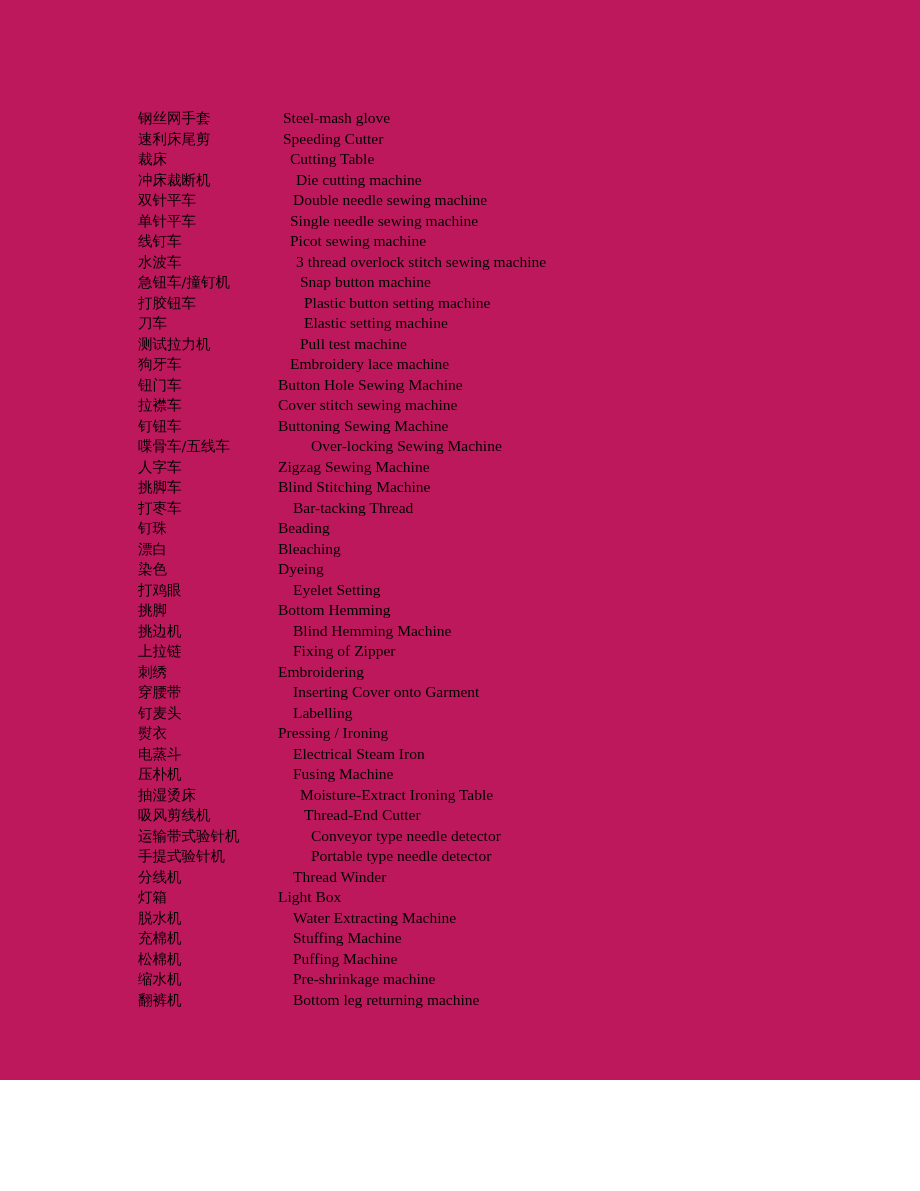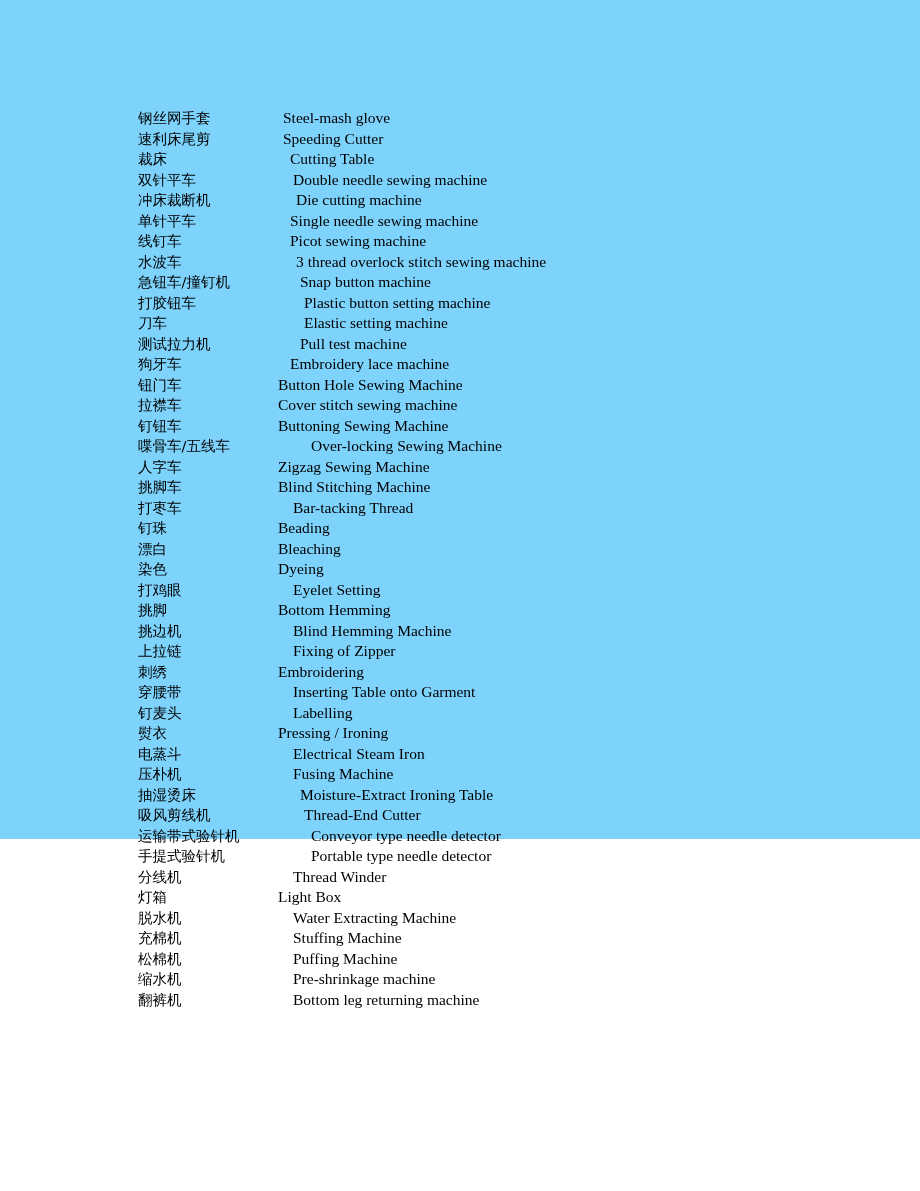--- a/index.html
+++ b/index.html
@@ -16,22 +16,22 @@
     color: #000000;
     overflow: hidden;
     -webkit-font-smoothing: antialiased;
   }
 
   #page {
     position: absolute;
     left: 0;
     top: 0;
     width: 920px;
-    height: 839px;
-    background: #7dd3fc;
+    height: 1080px;
+    background: #be185d;
   }
 
   #glossary {
     position: absolute;
     left: 138px;
     top: 108px;
     width: 740px;
   }
 
   .row {
@@ -71,22 +71,22 @@
   .i8 { padding-left: 33px; text-align: center; }
 </style>
 </head>
 <body>
 
 <div id="page">
   <div id="glossary">
       <div class="row"><span class="cn">钢丝网手套</span><span class="en i1">Steel-mash glove</span></div>
       <div class="row"><span class="cn">速利床尾剪</span><span class="en i1">Speeding Cutter</span></div>
       <div class="row"><span class="cn">裁床</span><span class="en i3">Cutting Table</span></div>
+      <div class="row"><span class="cn">冲床裁断机</span><span class="en i5">Die cutting machine</span></div>
       <div class="row"><span class="cn">双针平车</span><span class="en i4">Double needle sewing machine</span></div>
-      <div class="row"><span class="cn">冲床裁断机</span><span class="en i5">Die cutting machine</span></div>
       <div class="row"><span class="cn">单针平车</span><span class="en i3">Single needle sewing machine</span></div>
       <div class="row"><span class="cn">线钉车</span><span class="en i3">Picot sewing machine</span></div>
       <div class="row"><span class="cn">水波车</span><span class="en i5">3 thread overlock stitch sewing machine</span></div>
       <div class="row"><span class="cn">急钮车/撞钉机</span><span class="en i6">Snap button machine</span></div>
       <div class="row"><span class="cn">打胶钮车</span><span class="en i7">Plastic button setting machine</span></div>
       <div class="row"><span class="cn">刀车</span><span class="en i7">Elastic setting machine</span></div>
       <div class="row"><span class="cn">测试拉力机</span><span class="en i6">Pull test machine</span></div>
       <div class="row"><span class="cn">狗牙车</span><span class="en i3">Embroidery lace machine</span></div>
       <div class="row"><span class="cn">钮门车</span><span class="en i0">Button Hole Sewing Machine</span></div>
       <div class="row"><span class="cn">拉襟车</span><span class="en i0">Cover stitch sewing machine</span></div>
@@ -96,21 +96,21 @@
       <div class="row"><span class="cn">挑脚车</span><span class="en i0">Blind Stitching Machine</span></div>
       <div class="row"><span class="cn">打枣车</span><span class="en i4">Bar-tacking Thread</span></div>
       <div class="row"><span class="cn">钉珠</span><span class="en i0">Beading</span></div>
       <div class="row"><span class="cn">漂白</span><span class="en i0">Bleaching</span></div>
       <div class="row"><span class="cn">染色</span><span class="en i0">Dyeing</span></div>
       <div class="row"><span class="cn">打鸡眼</span><span class="en i4">Eyelet Setting</span></div>
       <div class="row"><span class="cn">挑脚</span><span class="en i0">Bottom Hemming</span></div>
       <div class="row"><span class="cn">挑边机</span><span class="en i4">Blind Hemming Machine</span></div>
       <div class="row"><span class="cn">上拉链</span><span class="en i4">Fixing of Zipper</span></div>
       <div class="row"><span class="cn">刺绣</span><span class="en i0">Embroidering</span></div>
-      <div class="row"><span class="cn">穿腰带</span><span class="en i4">Inserting Table onto Garment</span></div>
+      <div class="row"><span class="cn">穿腰带</span><span class="en i4">Inserting Cover onto Garment</span></div>
       <div class="row"><span class="cn">钉麦头</span><span class="en i4">Labelling</span></div>
       <div class="row"><span class="cn">熨衣</span><span class="en i0">Pressing / Ironing</span></div>
       <div class="row"><span class="cn">电蒸斗</span><span class="en i4">Electrical Steam Iron</span></div>
       <div class="row"><span class="cn">压朴机</span><span class="en i4">Fusing Machine</span></div>
       <div class="row"><span class="cn">抽湿烫床</span><span class="en i6">Moisture-Extract Ironing Table</span></div>
       <div class="row"><span class="cn">吸风剪线机</span><span class="en i7">Thread-End Cutter</span></div>
       <div class="row"><span class="cn">运输带式验针机</span><span class="en i8">Conveyor type needle detector</span></div>
       <div class="row"><span class="cn">手提式验针机</span><span class="en i8">Portable type needle detector</span></div>
       <div class="row"><span class="cn">分线机</span><span class="en i4">Thread Winder</span></div>
       <div class="row"><span class="cn">灯箱</span><span class="en i0">Light Box</span></div>

